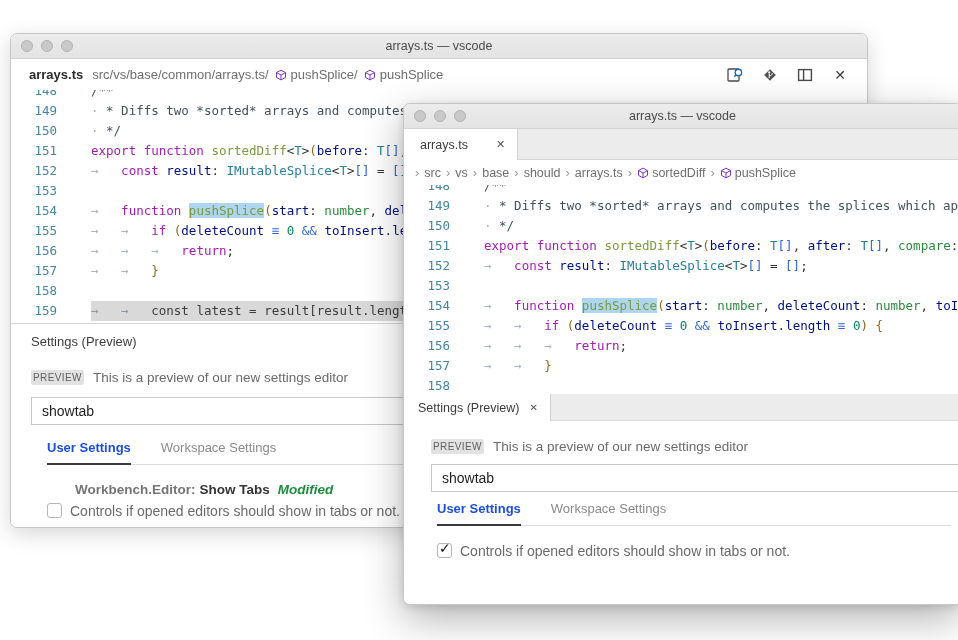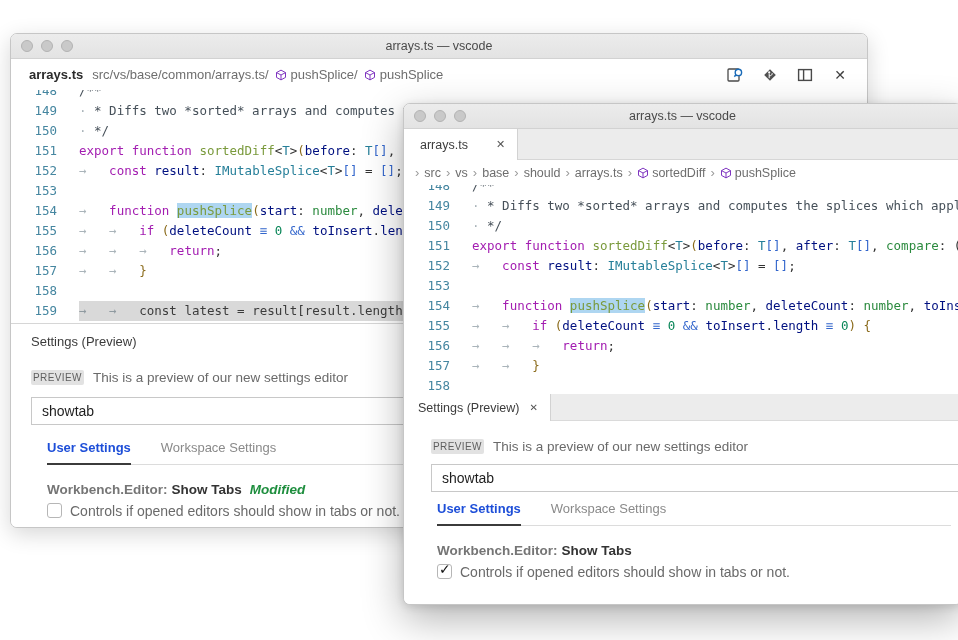--- a/index.html
+++ b/index.html
@@ -43,21 +43,21 @@
   .breadcrumbs{height:26px;background:#fff;display:flex;align-items:center;
     padding:0 6px;font-size:12.5px;color:#6e6e6e;border-bottom:1px solid #f1f1f1;box-sizing:border-box;white-space:nowrap;}
   .bc-sep{color:#9b9b9b;margin:0 5px;font-size:13px;}
   .bc-item{color:#6e6e6e;display:inline-flex;align-items:center;gap:3px;}
   
   .code{position:absolute;left:0;right:0;overflow:hidden;background:#fff;
     font-family:"DejaVu Sans Mono","Liberation Mono",monospace;font-size:12.5px;line-height:20px;}
   .code-back{top:56px;height:233px;}
   .code-front{top:81px;height:209px;}
   .code-inner{margin-top:-9px;}
-  .cl{display:flex;height:20px;white-space:pre;}
+  .cl{display:flex;height:20px;white-space:pre;gap:12px;}
   .ln{width:46px;text-align:right;color:#4586a0;flex:none;margin-right:22px;}
   .lt{flex:1;color:#333;}
   .tk-ws{color:#aab4ba;}
   .tk-cm{color:#465059;}
   .tk-kw{color:#a31db1;}
   .tk-fn{color:#7a9a3c;}
   .tk-fnhl{color:#7a9a3c;background:#aed6f1;}
   .tk-ty{color:#267f99;}
   .tk-pr{color:#2b8a3e;}
   .tk-va{color:#001080;}
@@ -81,21 +81,21 @@
   .ssearch{display:block;margin-top:12px;height:28px;border:1px solid #c8c8c8;border-radius:0;
     font-size:14px;color:#1e1e1e;padding:0 10px;box-sizing:border-box;outline:none;
     font-family:"Liberation Sans","DejaVu Sans",sans-serif;background:#fff;}
   .bsettings .ssearch{width:calc(100% + 4px);}
   .stabs{display:flex;gap:30px;border-bottom:1px solid #dcdcdc;margin-top:15px;}
   .stab{font-size:13px;padding-bottom:8px;}
   .stab.active{font-weight:bold;color:#1d4ed8;border-bottom:2px solid #3b3b3b;margin-bottom:-1px;}
   .stab.inactive{color:#8a8a8a;}
   .setting{margin-top:17px;}
   .setting-title{font-size:13.5px;font-weight:bold;}
-  .setting-cat{color:#757575;}
+  .setting-cat{color:#757575;margin-left:28px;}
   .setting-name{color:#333;margin-left:4px;}
   .setting-modified{color:#1e8e3e;font-style:italic;margin-left:8px;font-weight:bold;}
   .setting-row{display:flex;align-items:flex-start;gap:8px;margin-top:6px;}
   .checkbox{width:15px;height:15px;border:1px solid #b6b6b6;border-radius:3px;background:#fff;
     flex:none;position:relative;box-sizing:border-box;}
   .checkbox.checked::after{content:"✓";position:absolute;left:1px;top:-4px;
     font-size:14px;font-weight:bold;color:#111;}
   .setting-desc{font-size:14px;color:#6a6a6a;line-height:17px;}
   
   .fsettings{position:absolute;left:0;right:0;top:290px;bottom:0;background:#fff;}
@@ -283,23 +283,20 @@
       <div class="preview-row" style="margin-top:6px;">
         <span class="preview-badge">PREVIEW</span>
         <span class="preview-text">This is a preview of our new settings editor</span>
       </div>
       <input class="ssearch" value="showtab" style="">
       <div class="stabs indent-f">
         <span class="stab active">User Settings</span>
         <span class="stab inactive">Workspace Settings</span>
       </div>
       <div class="setting indent-f">
-        <div class="setting-title">
-          <span class="setting-cat">Workbench.Editor:</span><span class="setting-name">Show Tabs</span>
-        </div>
         <div class="setting-row">
           <span class="checkbox checked"></span>
           <span class="setting-desc">Controls if opened editors should show in tabs or not.</span>
         </div>
       </div>
     </div>
   </div>
 </div>
 
 </body></html>

